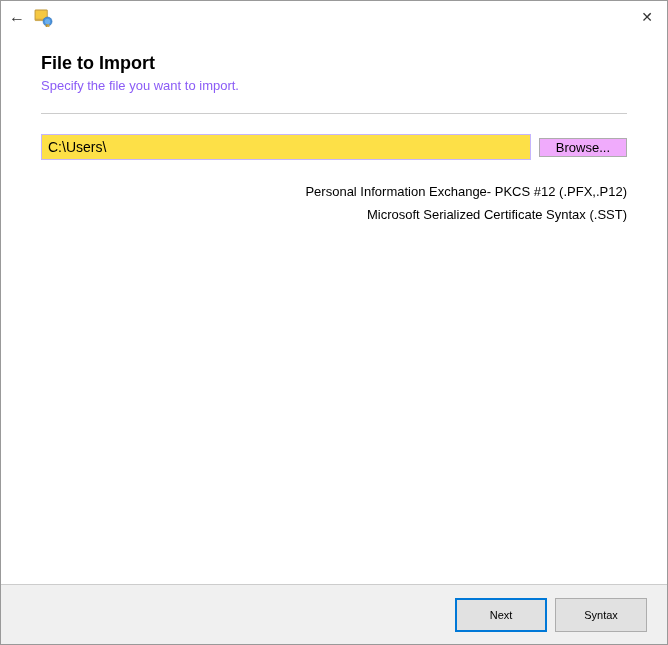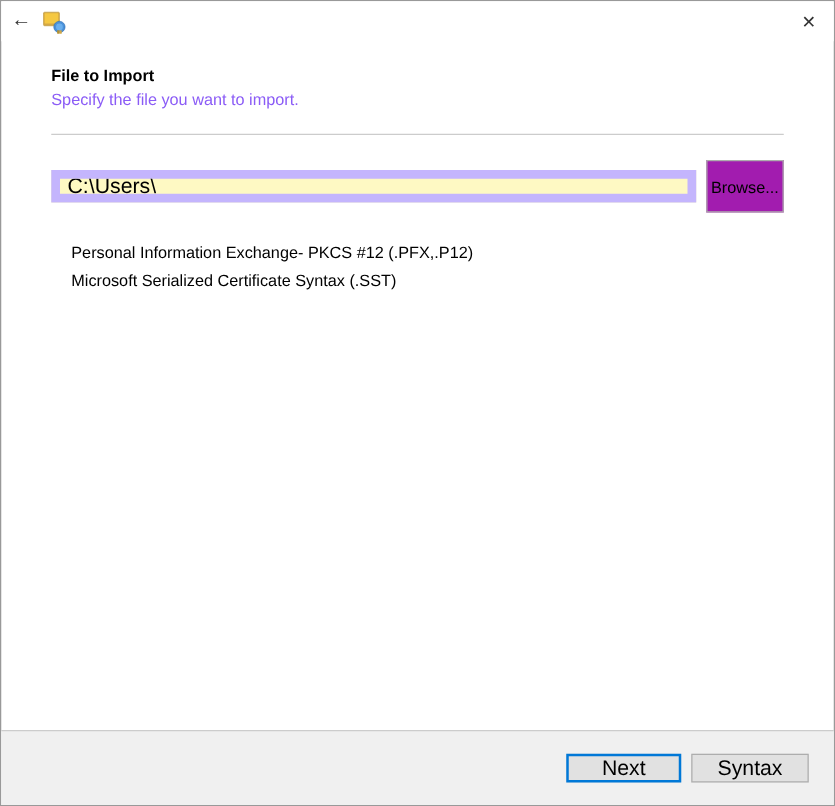--- a/index.html
+++ b/index.html
@@ -78,21 +78,21 @@
       display: flex;
       flex-direction: column;
     }
 
     .section-header {
       margin-bottom: 8px;
     }
 
     .section-title {
       font-weight: bold;
-      font-size: 13px;
+      font-size: 18px;
       margin-bottom: 4px;
     }
 
     .section-subtitle {
       font-size: 13px;
       color: #8b5cf6;
       margin-left: 0;
     }
 
     .divider {
@@ -113,73 +113,74 @@
 
     .input-row {
       display: flex;
       gap: 8px;
       align-items: center;
     }
 
     .file-input {
       flex: 1;
       height: 26px;
-      border: 7px solid #c4b5fd;
+      border: 1px solid #c4b5fd;
       padding: 2px 6px;
-      font-size: 17px;
-      background: #fef9c3;
+      font-size: 14px;
+      background: #fde047;
       color: #000;
     }
 
     .browse-btn {
-      height: 42px;
-      padding: 0 3px;
-      background: #a21caf;
+      height: 19px;
+      padding: 0 16px;
+      background: #f0abfc;
       border: 1px solid #adadad;
       font-size: 13px;
       cursor: pointer;
       white-space: nowrap;
     }
 
     .note-section {
       margin-top: 8px;
     }
 
     .note-text {
       font-size: 13px;
       margin-bottom: 12px;
     }
 
     .format-list {
       list-style: none;
       padding-left: 16px;
+      text-align: right;
     }
 
     .format-list li {
       font-size: 13px;
       margin-bottom: 8px;
       color: #000;
     }
 
     .footer {
       height: 60px;
       background: #f0f0f0;
       border-top: 1px solid #ccc;
       display: flex;
       align-items: center;
       justify-content: flex-end;
       padding: 0 20px;
       gap: 8px;
     }
 
     .footer-btn {
-      height: 23px;
+      height: 34px;
       min-width: 92px;
       padding: 0 20px;
-      font-size: 17px;
+      font-size: 11px;
       cursor: pointer;
       border: 1px solid #adadad;
       background: #e1e1e1;
     }
 
     .footer-btn.primary {
       background: #e1e1e1;
       border: 2px solid #0078d7;
     }
 

